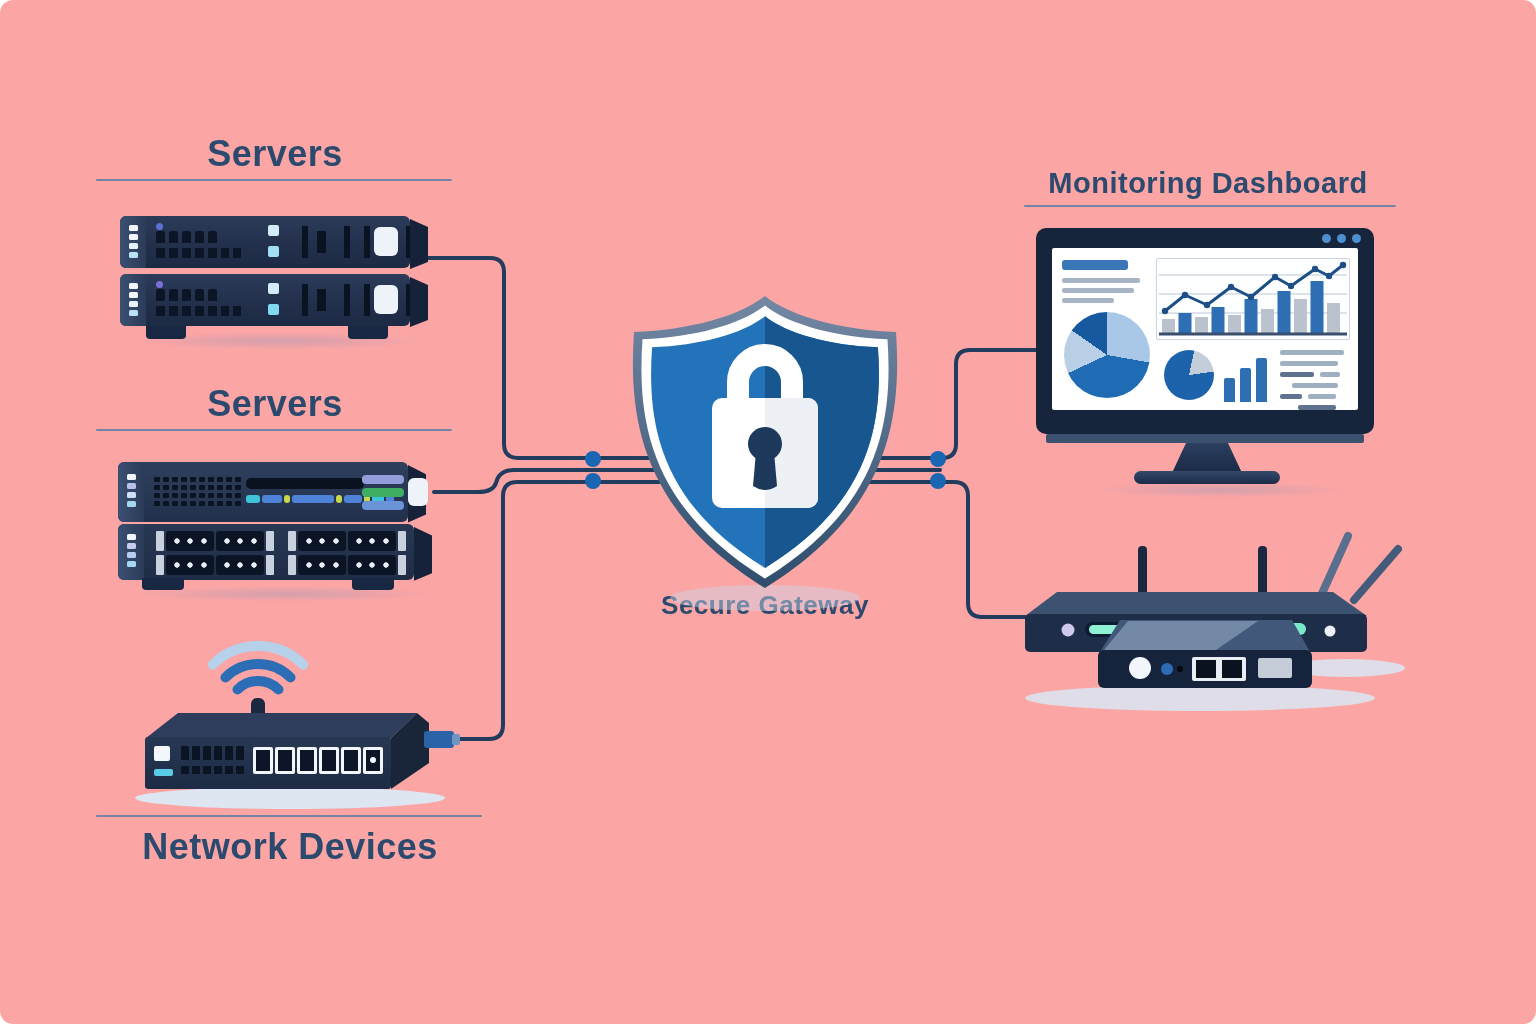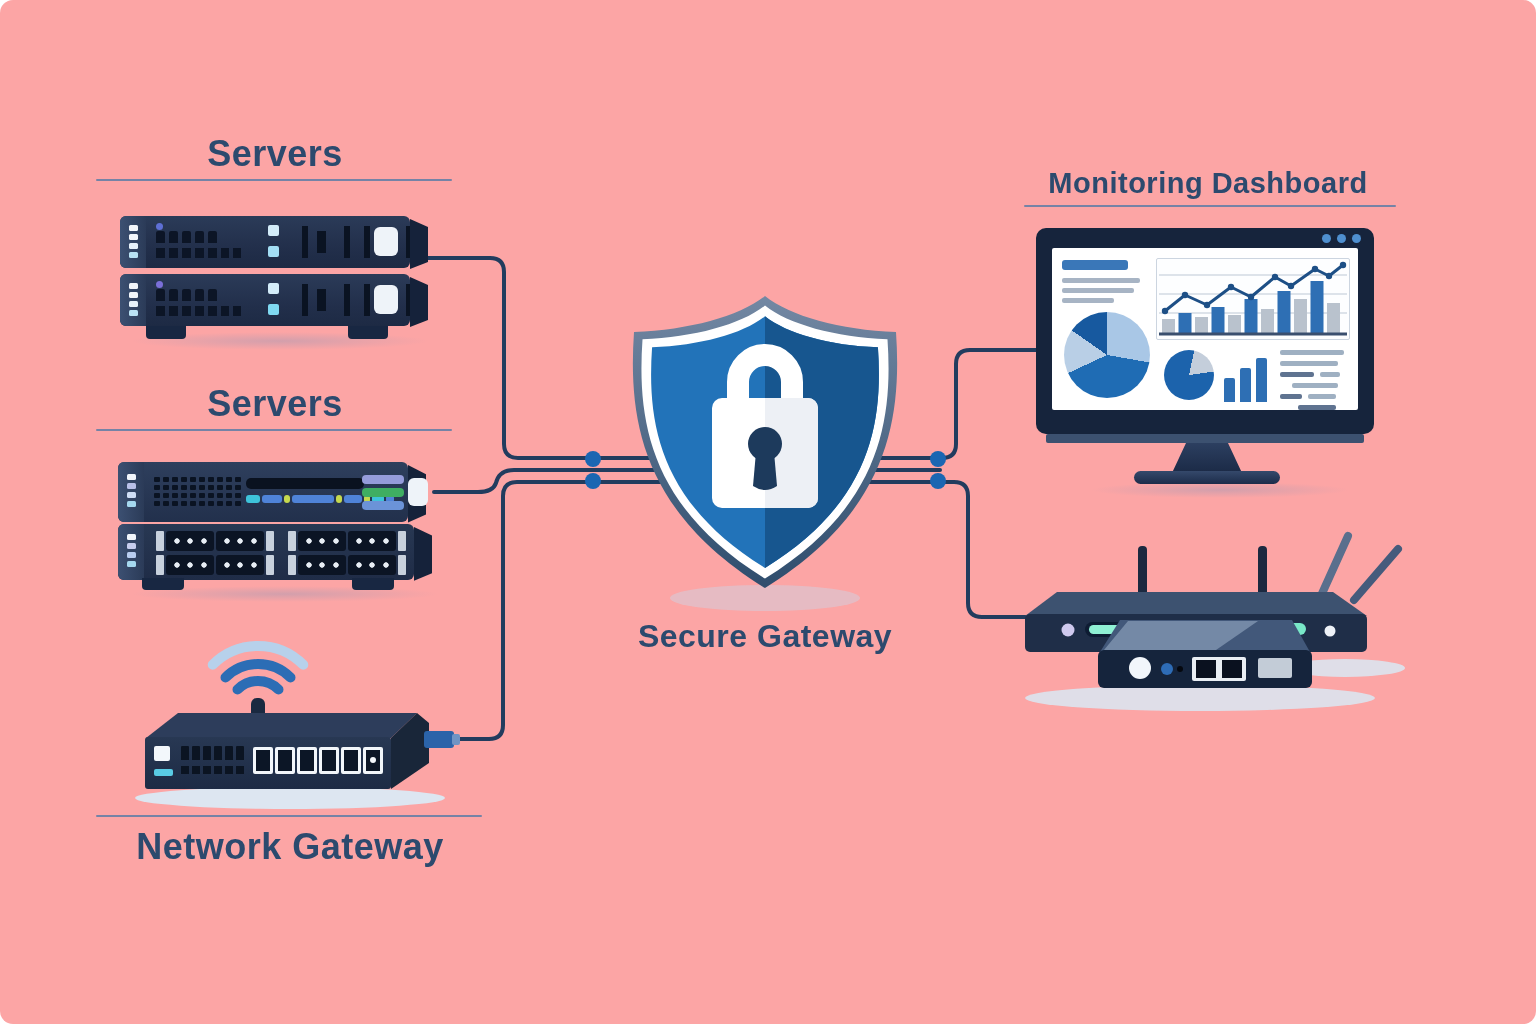--- a/index.html
+++ b/index.html
@@ -105,26 +105,26 @@
     </g>
   </svg>
 
   <div class="label" style="left:95px;top:133px;width:360px;font-size:36px;">Servers</div>
   <div class="rule" style="left:96px;top:179px;width:356px;"></div>
 
   <div class="label" style="left:95px;top:383px;width:360px;font-size:36px;">Servers</div>
   <div class="rule" style="left:96px;top:429px;width:356px;"></div>
 
   <div class="rule" style="left:96px;top:815px;width:386px;"></div>
-  <div class="label" style="left:90px;top:826px;width:400px;font-size:36px;">Network Gateway</div>
+  <div class="label" style="left:90px;top:826px;width:400px;font-size:36px;">Network Devices</div>
 
   <div class="label" style="left:1020px;top:167px;width:376px;font-size:29px;">Monitoring Dashboard</div>
   <div class="rule" style="left:1024px;top:205px;width:372px;"></div>
 
-  <div class="label" style="left:600px;top:591px;width:330px;font-size:32px;margin-top:27px;">Secure Gateway</div>
+  <div class="label" style="left:600px;top:591px;width:330px;font-size:26px;">Secure Gateway</div>
 
   <div>
     <div class="shadow" style="left:130px;top:332px;width:300px;height:18px;"></div>
     <div class="unit" style="left:120px;top:216px;width:290px;height:52px;">
       <div class="ledcol" style="left:9px;top:9px;">
           <i style="background: rgb(242, 246, 251);"></i>
           <i style="background: rgb(242, 246, 251);"></i>
           <i style="background: rgb(231, 242, 251);"></i>
           <i style="background: rgb(185, 226, 244);"></i>
         </div>

